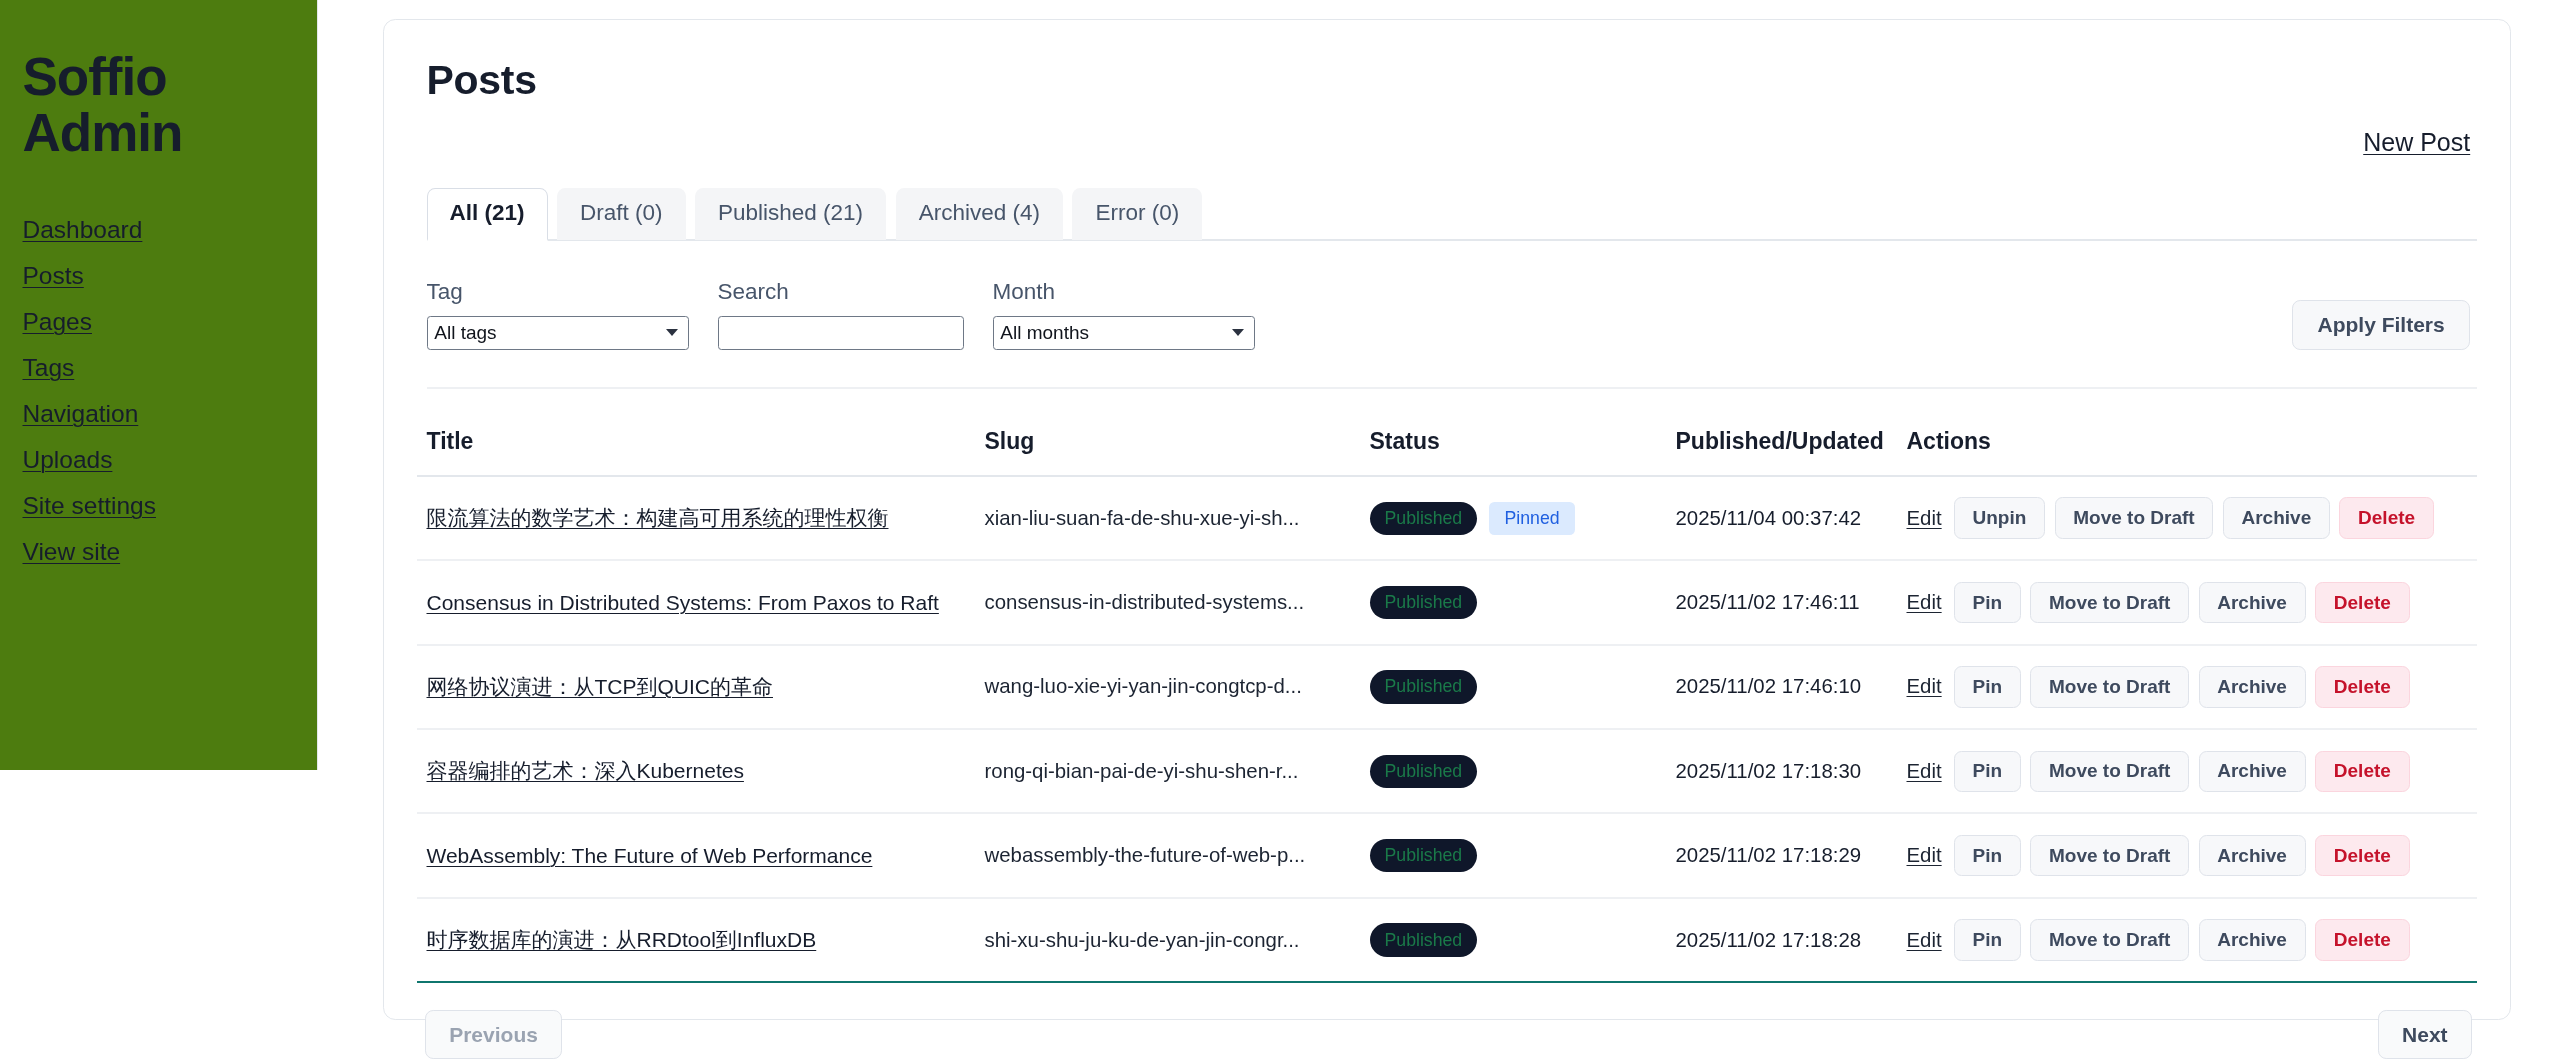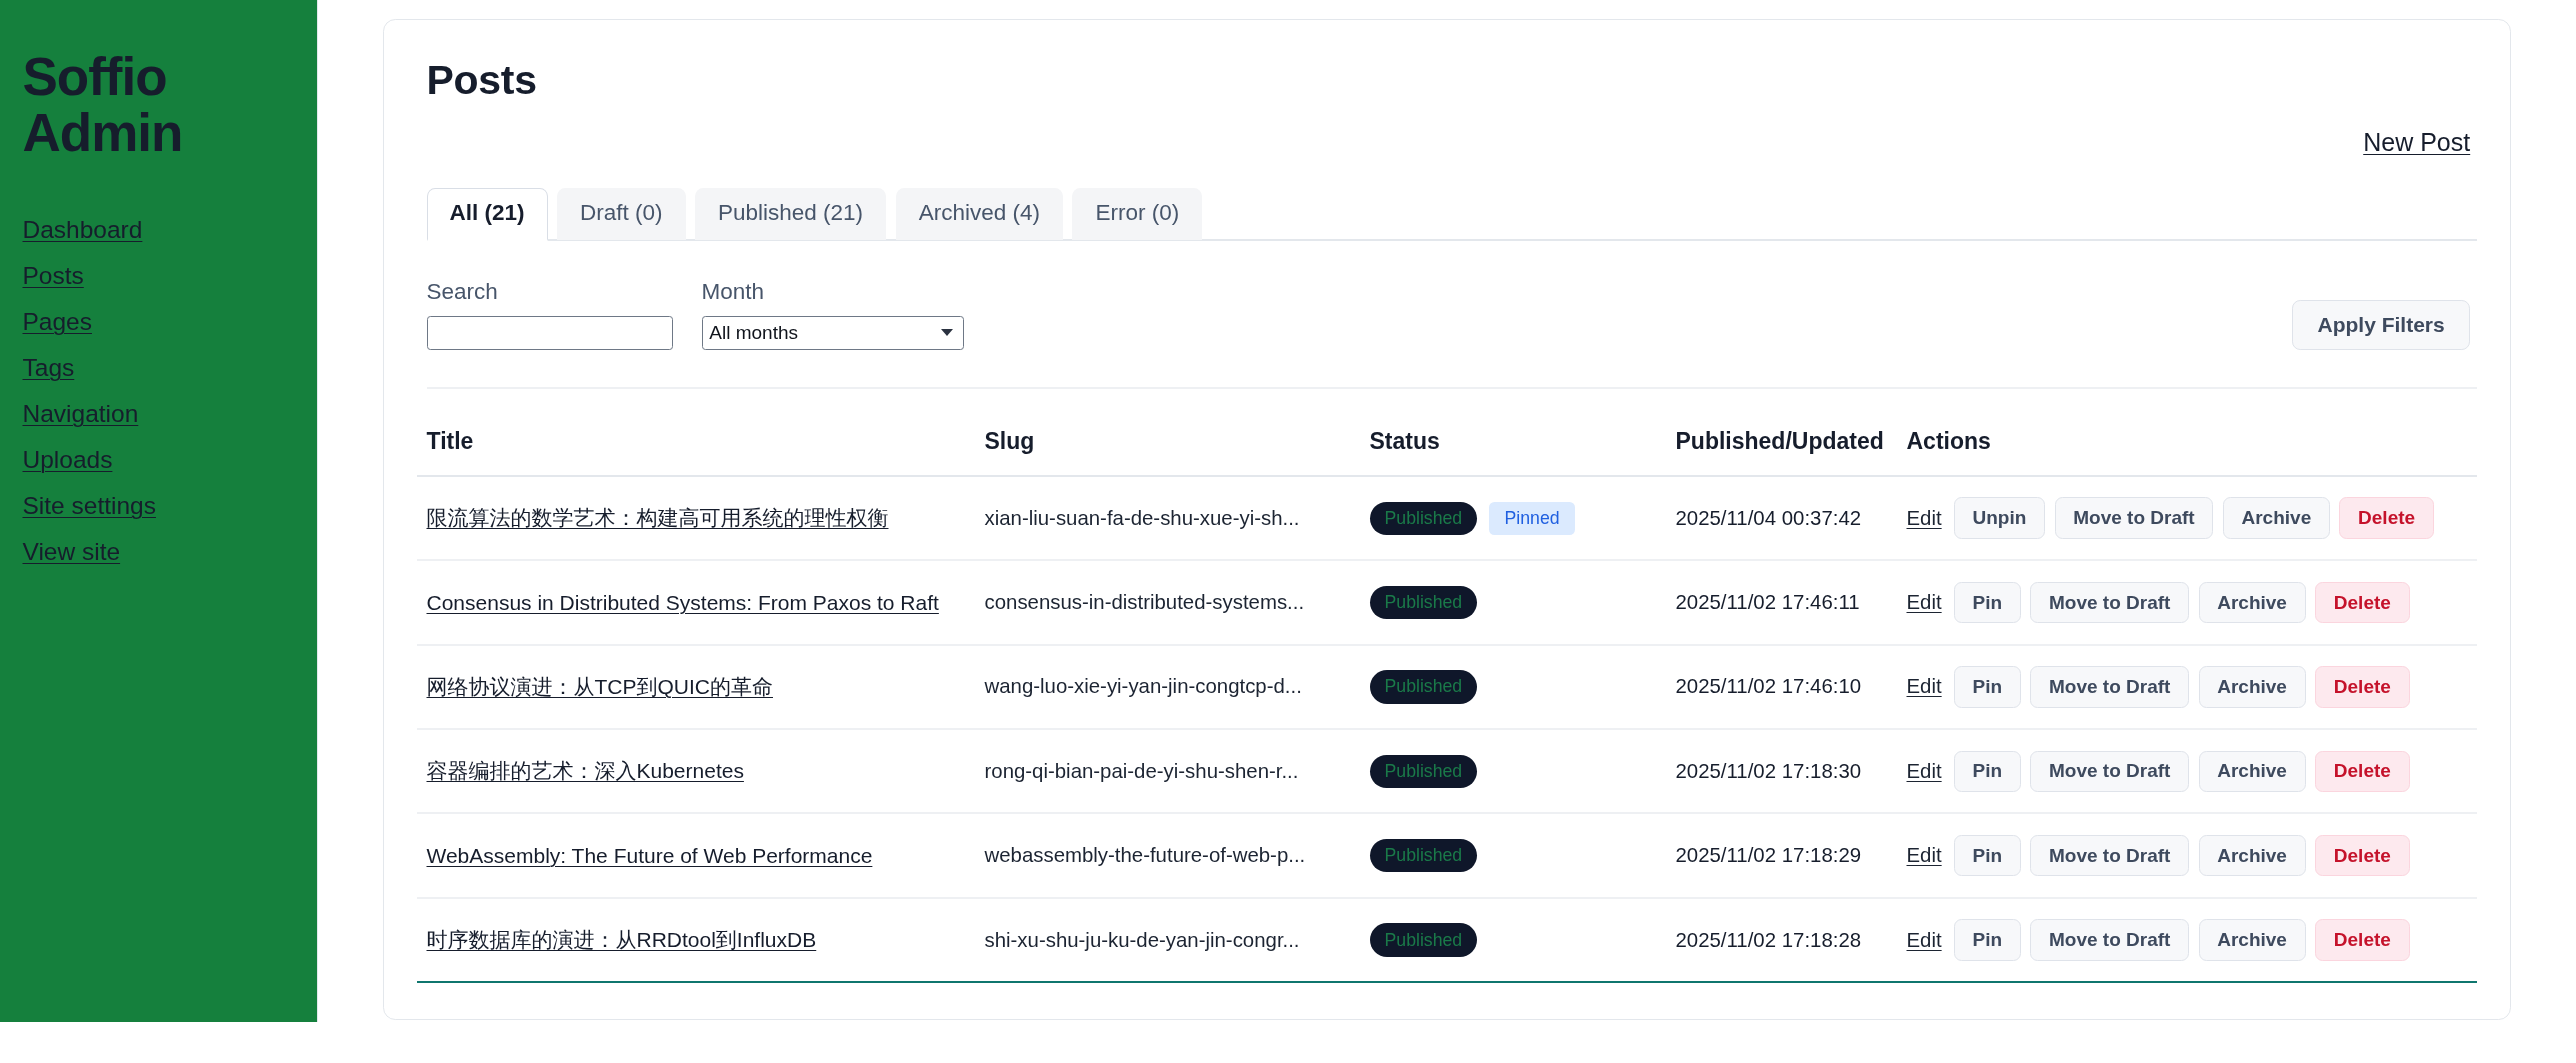--- a/index.html
+++ b/index.html
@@ -12,22 +12,22 @@
     color: #161d2c;
     overflow: hidden;
   }
 
   .app { display: flex; width: 2576px; height: 1063px; }
 
   
   .sidebar {
     width: 318px;
     min-width: 318px;
-    height: 1022px;
-    background: #15803d;
+    height: 770px;
+    background: #4d7c0f;
     border-right: 1.4px solid #e3e7ec;
     padding: 49px 0 0 22.5px;
   }
   .brand {
     font-size: 53px;
     line-height: 1.06;
     font-weight: 700;
     letter-spacing: -1px;
     color: #161d2c;
     margin: 0 0 46px 0;
@@ -309,20 +309,27 @@
 
       <div class="tabs">
         <div class="tab active">All (21)</div>
         <div class="tab">Draft (0)</div>
         <div class="tab">Published (21)</div>
         <div class="tab">Archived (4)</div>
         <div class="tab">Error (0)</div>
       </div>
 
       <div class="filters">
+        <div class="field">
+          <span class="field-label">Tag</span>
+          <div class="select-box">
+            <span>All tags</span>
+            <span class="chev"></span>
+          </div>
+        </div>
 
         <div class="field">
           <span class="field-label">Search</span>
           <input class="search-input" type="text" placeholder="" style="">
         </div>
 
         <div class="field">
           <span class="field-label">Month</span>
           <div class="select-box">
             <span>All months</span>
@@ -507,17 +514,21 @@
                 <button class="act-btn">Move to Draft</button>
                 <button class="act-btn">Archive</button>
                 <button class="act-btn danger">Delete</button>
               </div>
             </td>
           </tr>
 
         </tbody>
       </table>
 
+      <div class="pagination">
+        <button class="page-btn disabled">Previous</button>
+        <button class="page-btn">Next</button>
+      </div>
 
     </div>
   </main>
 </div>
 
 
 </body></html>

